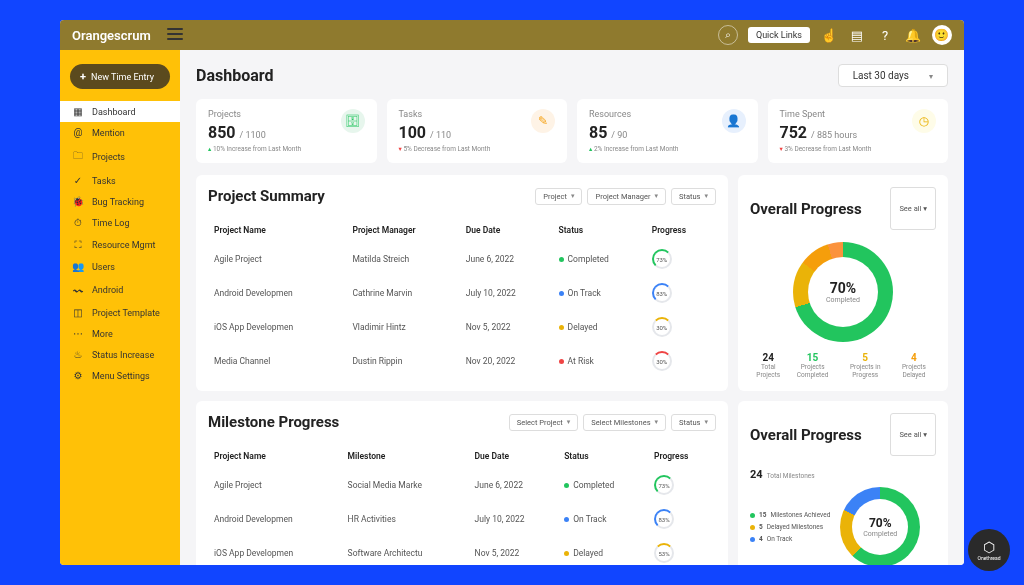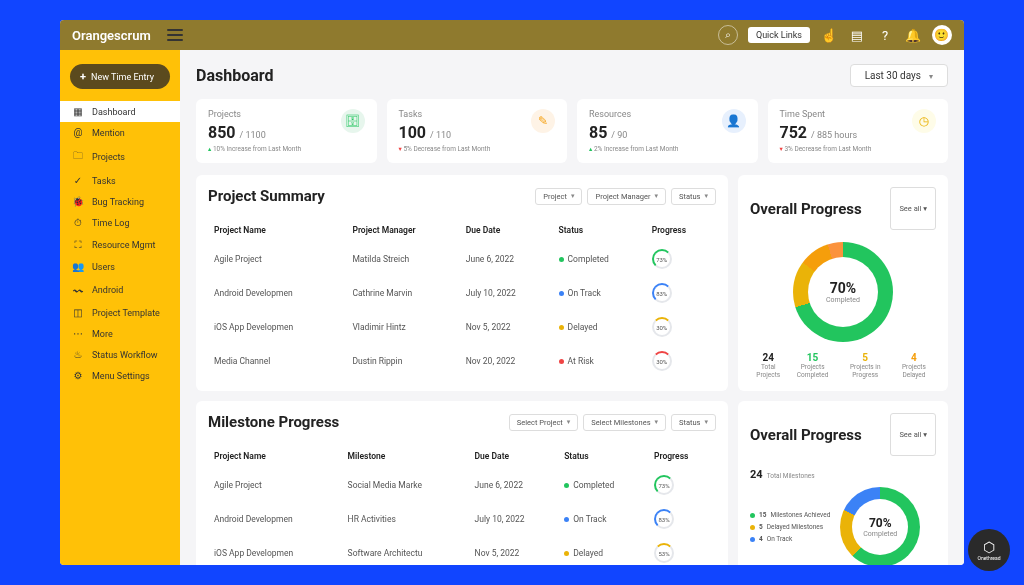--- a/index.html
+++ b/index.html
@@ -1,39 +1,39 @@
 <!DOCTYPE html>
 <html><head>
 <meta charset="utf-8">
 <style>
 *{margin:0;padding:0;box-sizing:border-box;font-family:-apple-system,BlinkMacSystemFont,"Segoe UI",Roboto,sans-serif}
 body{background:#1145ff;padding:20px 60px;width:1024px;height:585px;overflow:hidden}
 .app{background:#f5f5f7;width:100%;height:545px;border-radius:4px;overflow:hidden;display:flex;flex-direction:column}
 .topbar{height:30px;background:#8f7a2e;display:flex;align-items:center;padding:0 12px;justify-content:space-between}
-.brand{display:flex;align-items:center;gap:16px}
+.brand{display:flex;gap:16px}
 .logo{color:#fff;font-size:13px;font-weight:600}
 .logo span{color:#fff}
 .menu-toggle{width:16px;height:12px;display:flex;flex-direction:column;justify-content:space-between;cursor:pointer}
 .menu-toggle div{height:2px;background:#333;border-radius:1px}
 .top-right{display:flex;align-items:center;gap:10px}
 .search-btn{width:20px;height:20px;border:1px solid rgba(255,255,255,0.5);border-radius:50%;display:flex;align-items:center;justify-content:center;color:#fff;font-size:10px;cursor:pointer}
 .quick-links{background:#fff;padding:3px 8px;border-radius:3px;font-size:9px;color:#333;cursor:pointer}
 .top-icon{color:#fff;font-size:13px;cursor:pointer;width:18px;text-align:center}
 .avatar{width:20px;height:20px;border-radius:50%;background:#fff;display:flex;align-items:center;justify-content:center;font-size:12px}
 .body{display:flex;flex:1;overflow:hidden}
 .sidebar{width:120px;background:#ffc107;padding:10px 0;overflow-y:auto}
 .new-entry{background:#5b4a1e;color:#fff;margin:4px 10px 12px;padding:6px 10px;border-radius:14px;font-size:9px;display:flex;align-items:center;gap:5px;cursor:pointer}
 .new-entry .plus{font-size:11px;font-weight:bold}
 .nav-item{display:flex;align-items:center;gap:8px;padding:5px 12px;font-size:9px;color:#333;cursor:pointer}
 .nav-item.active{background:#fff}
 .nav-icon{width:12px;text-align:center;font-size:10px}
 .main{flex:1;padding:14px 16px;overflow-y:auto;background:#f5f5f7}
 .header-row{display:flex;justify-content:space-between;align-items:center;margin-bottom:12px}
 .page-title{font-size:16px;font-weight:700;color:#222}
-.period{background:#fff;border:1px solid #ddd;padding:5px 14px;border-radius:4px;font-size:10px;color:#333;cursor:pointer;display:flex;align-items:flex-end;gap:8px}
+.period{background:#fff;border:1px solid #ddd;padding:5px 14px;border-radius:4px;font-size:10px;color:#333;cursor:pointer;display:flex;align-items:flex-end;gap:20px}
 .stats{display:flex;gap:10px;margin-bottom:12px}
 .stat-card{flex:1;background:#fff;border-radius:6px;padding:10px 12px;position:relative}
 .stat-label{font-size:9px;color:#888;margin-bottom:4px}
 .stat-value{font-size:16px;font-weight:700;color:#222}
 .stat-total{font-size:9px;color:#888;font-weight:400}
 .stat-change{font-size:6.5px;color:#888;margin-top:3px}
 .stat-change .up{color:#22c55e}
 .stat-change .down{color:#ef4444}
 .stat-icon{position:absolute;top:10px;right:12px;width:24px;height:24px;border-radius:50%;display:flex;align-items:center;justify-content:center;font-size:12px}
 .i-green{background:#e7f6ed;color:#22c55e}
@@ -150,21 +150,21 @@
           <div class="nav-item">
             <span class="nav-icon">◫</span>
             <span>Project Template</span>
           </div>
           <div class="nav-item">
             <span class="nav-icon">⋯</span>
             <span>More</span>
           </div>
           <div class="nav-item">
             <span class="nav-icon">♨</span>
-            <span>Status Workflow</span>
+            <span>Status Increase</span>
           </div>
           <div class="nav-item">
             <span class="nav-icon">⚙</span>
             <span>Menu Settings</span>
           </div>
         </div>
     </div>
 
     <div class="main">
       <div class="header-row">

